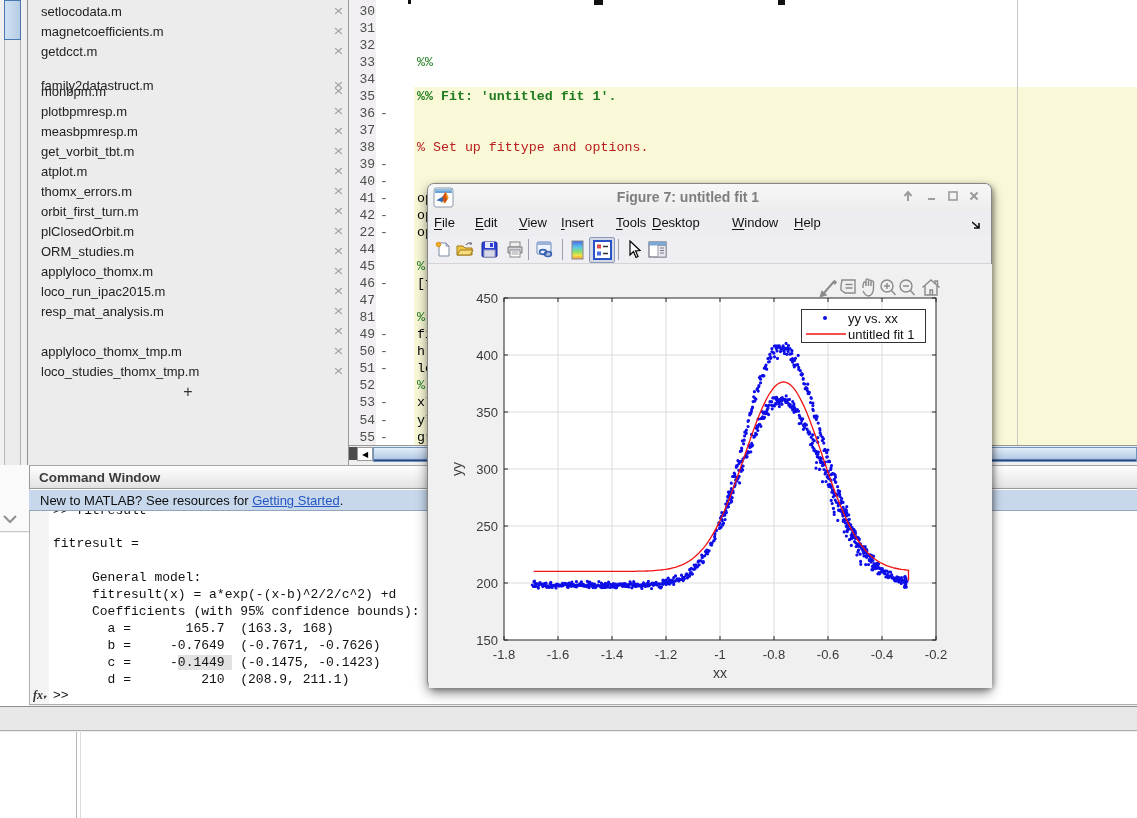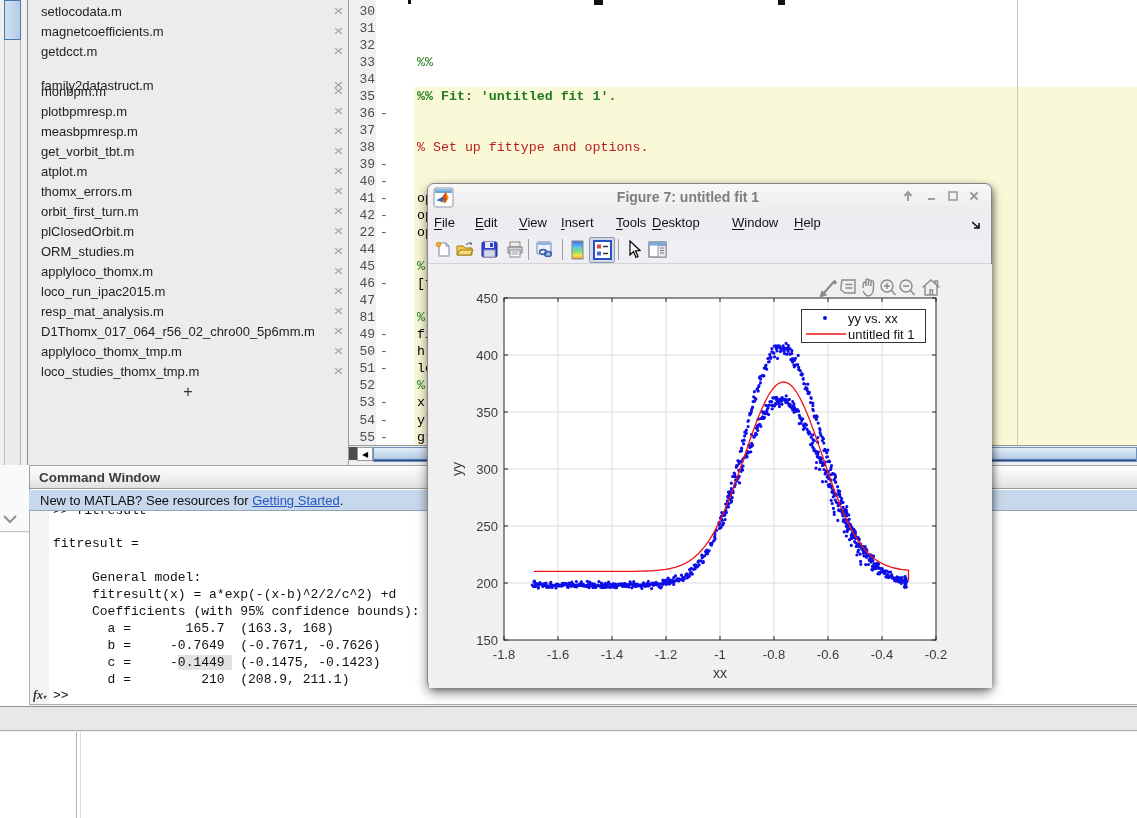--- a/index.html
+++ b/index.html
@@ -137,21 +137,20 @@
     </div>
 <div class="frow" style="top:282px">
       <span class="fname">loco_run_ipac2015.m</span>
       <span class="fx">✕</span>
     </div>
 <div class="frow" style="top:302px">
       <span class="fname">resp_mat_analysis.m</span>
       <span class="fx">✕</span>
     </div>
 <div class="frow" style="top:322px">
-      <span class="fname">D1Thomx_017_064_r56_02_chro00_5p6mm.m</span>
       <span class="fx">✕</span>
     </div>
 <div class="frow" style="top:342px">
       <span class="fname">applyloco_thomx_tmp.m</span>
       <span class="fx">✕</span>
     </div>
 <div class="frow" style="top:362px">
       <span class="fname">loco_studies_thomx_tmp.m</span>
       <span class="fx">✕</span>
     </div>

